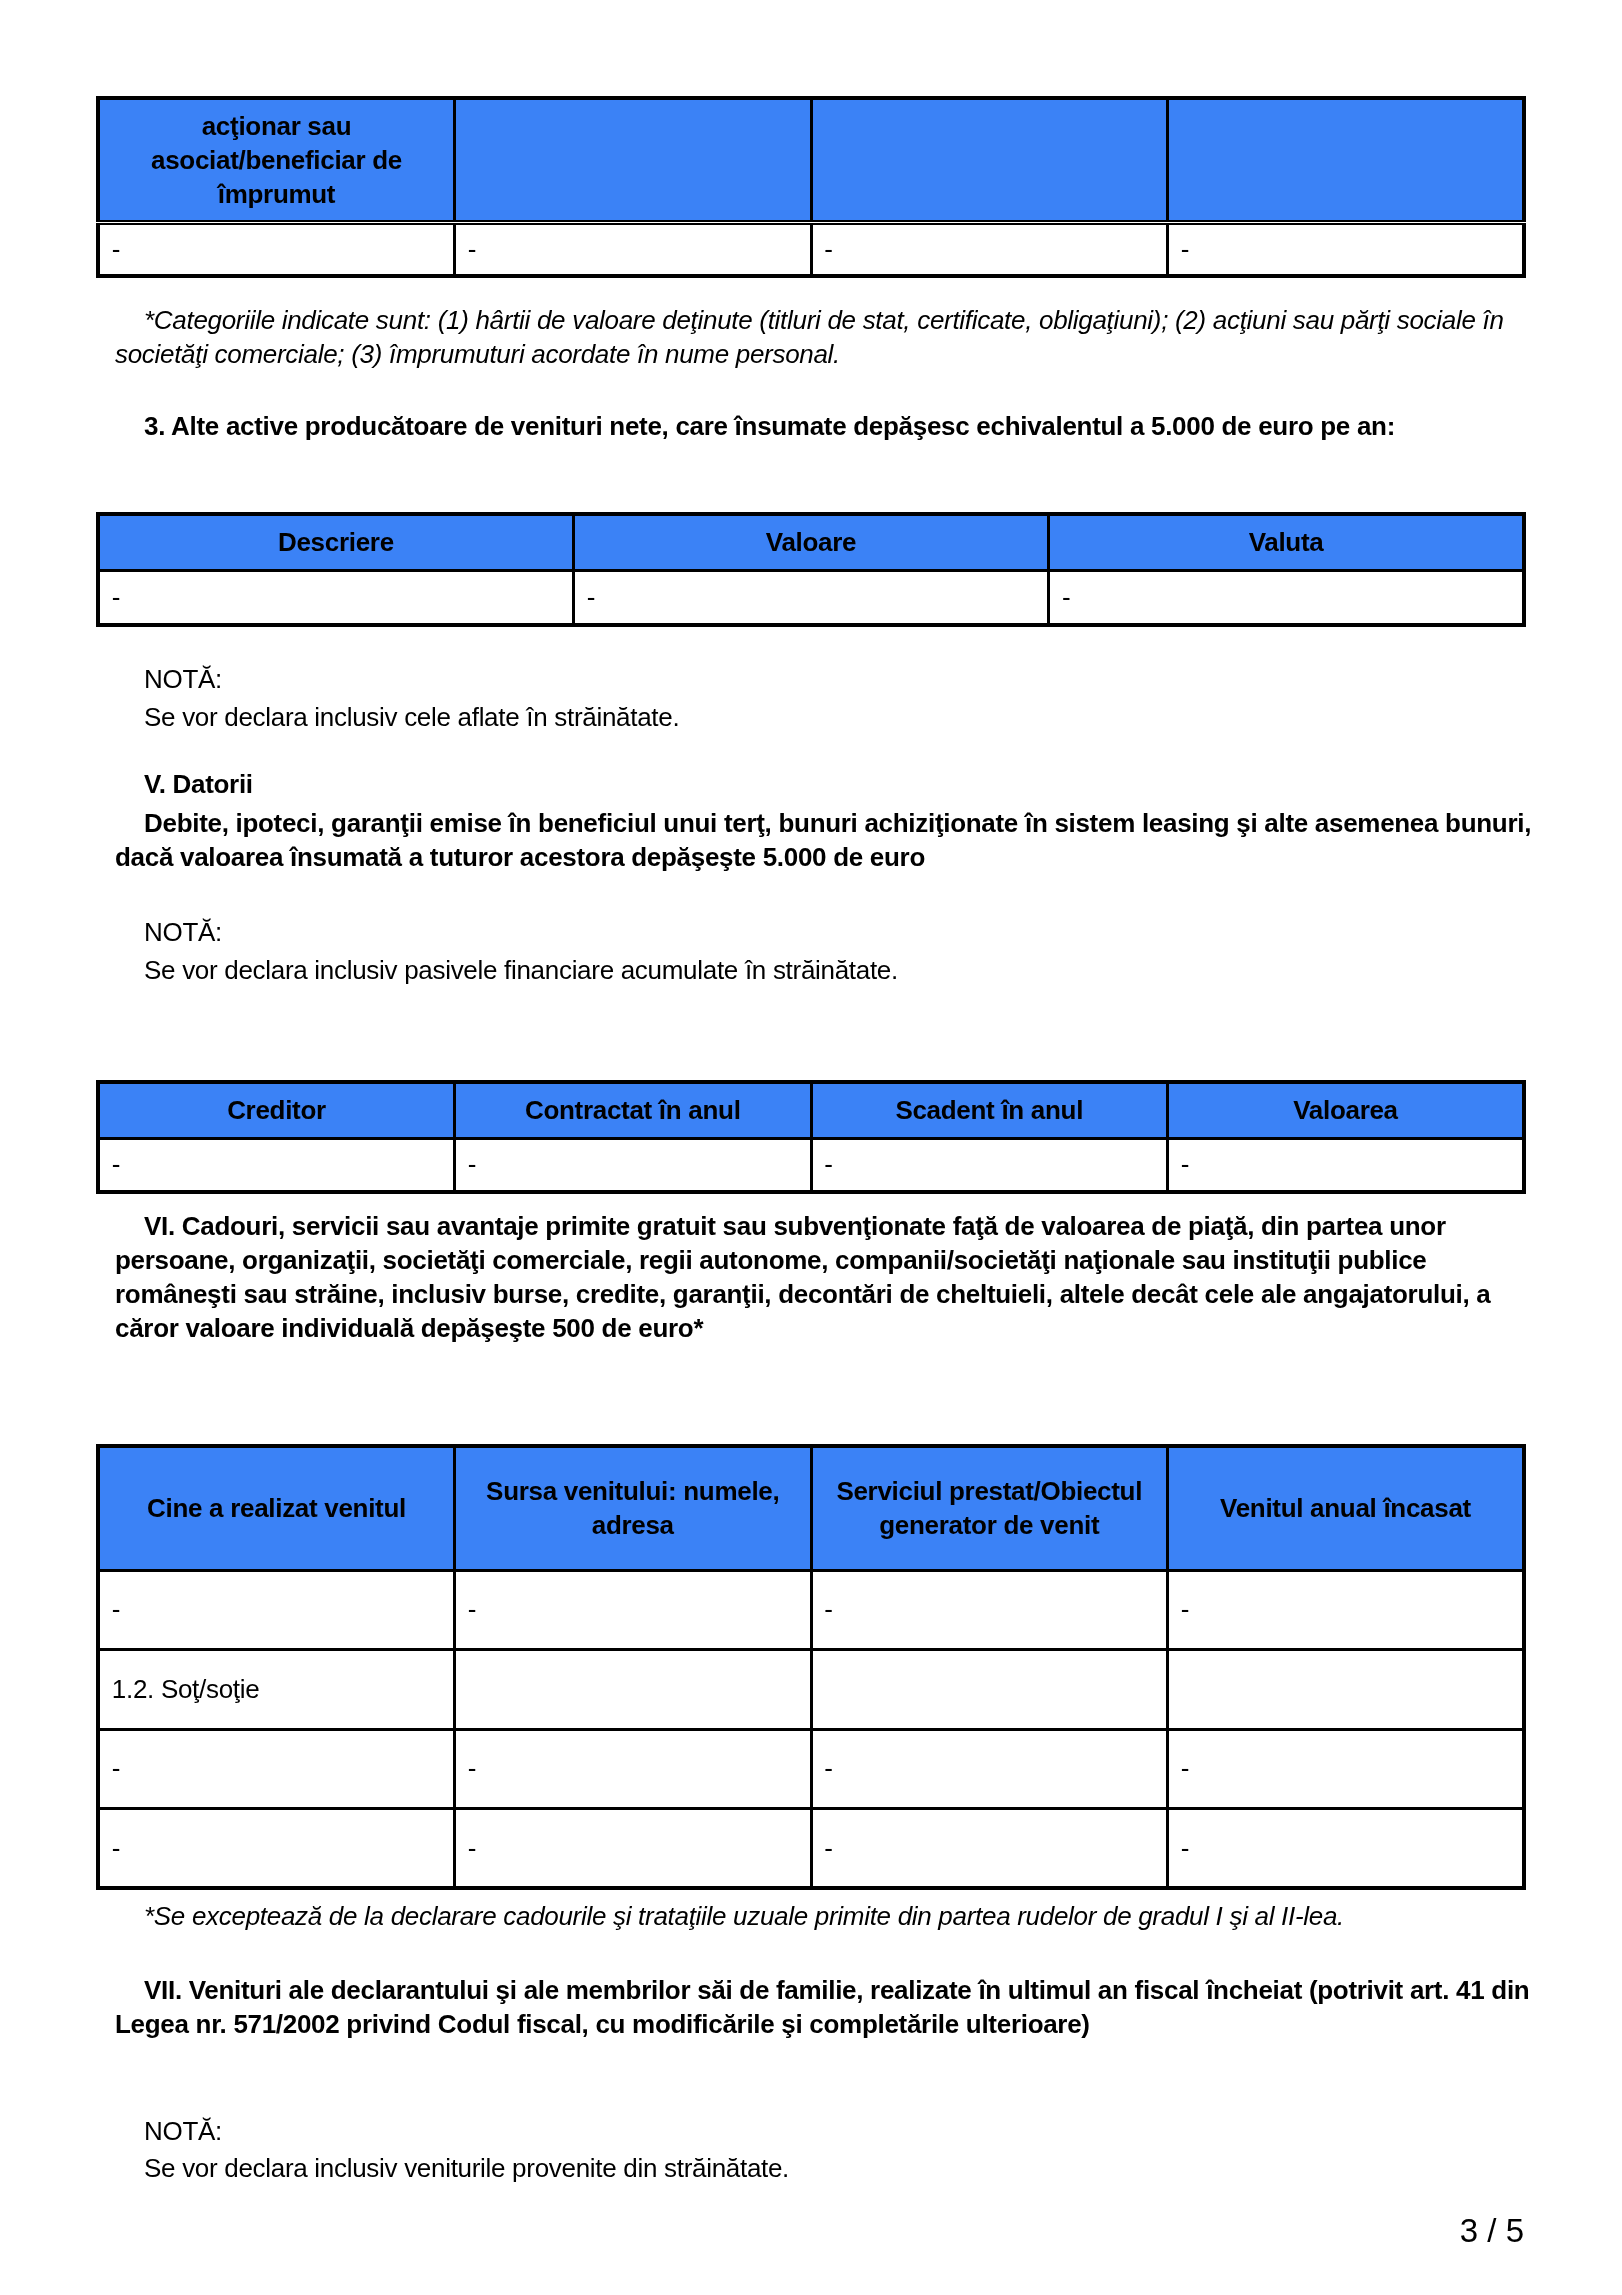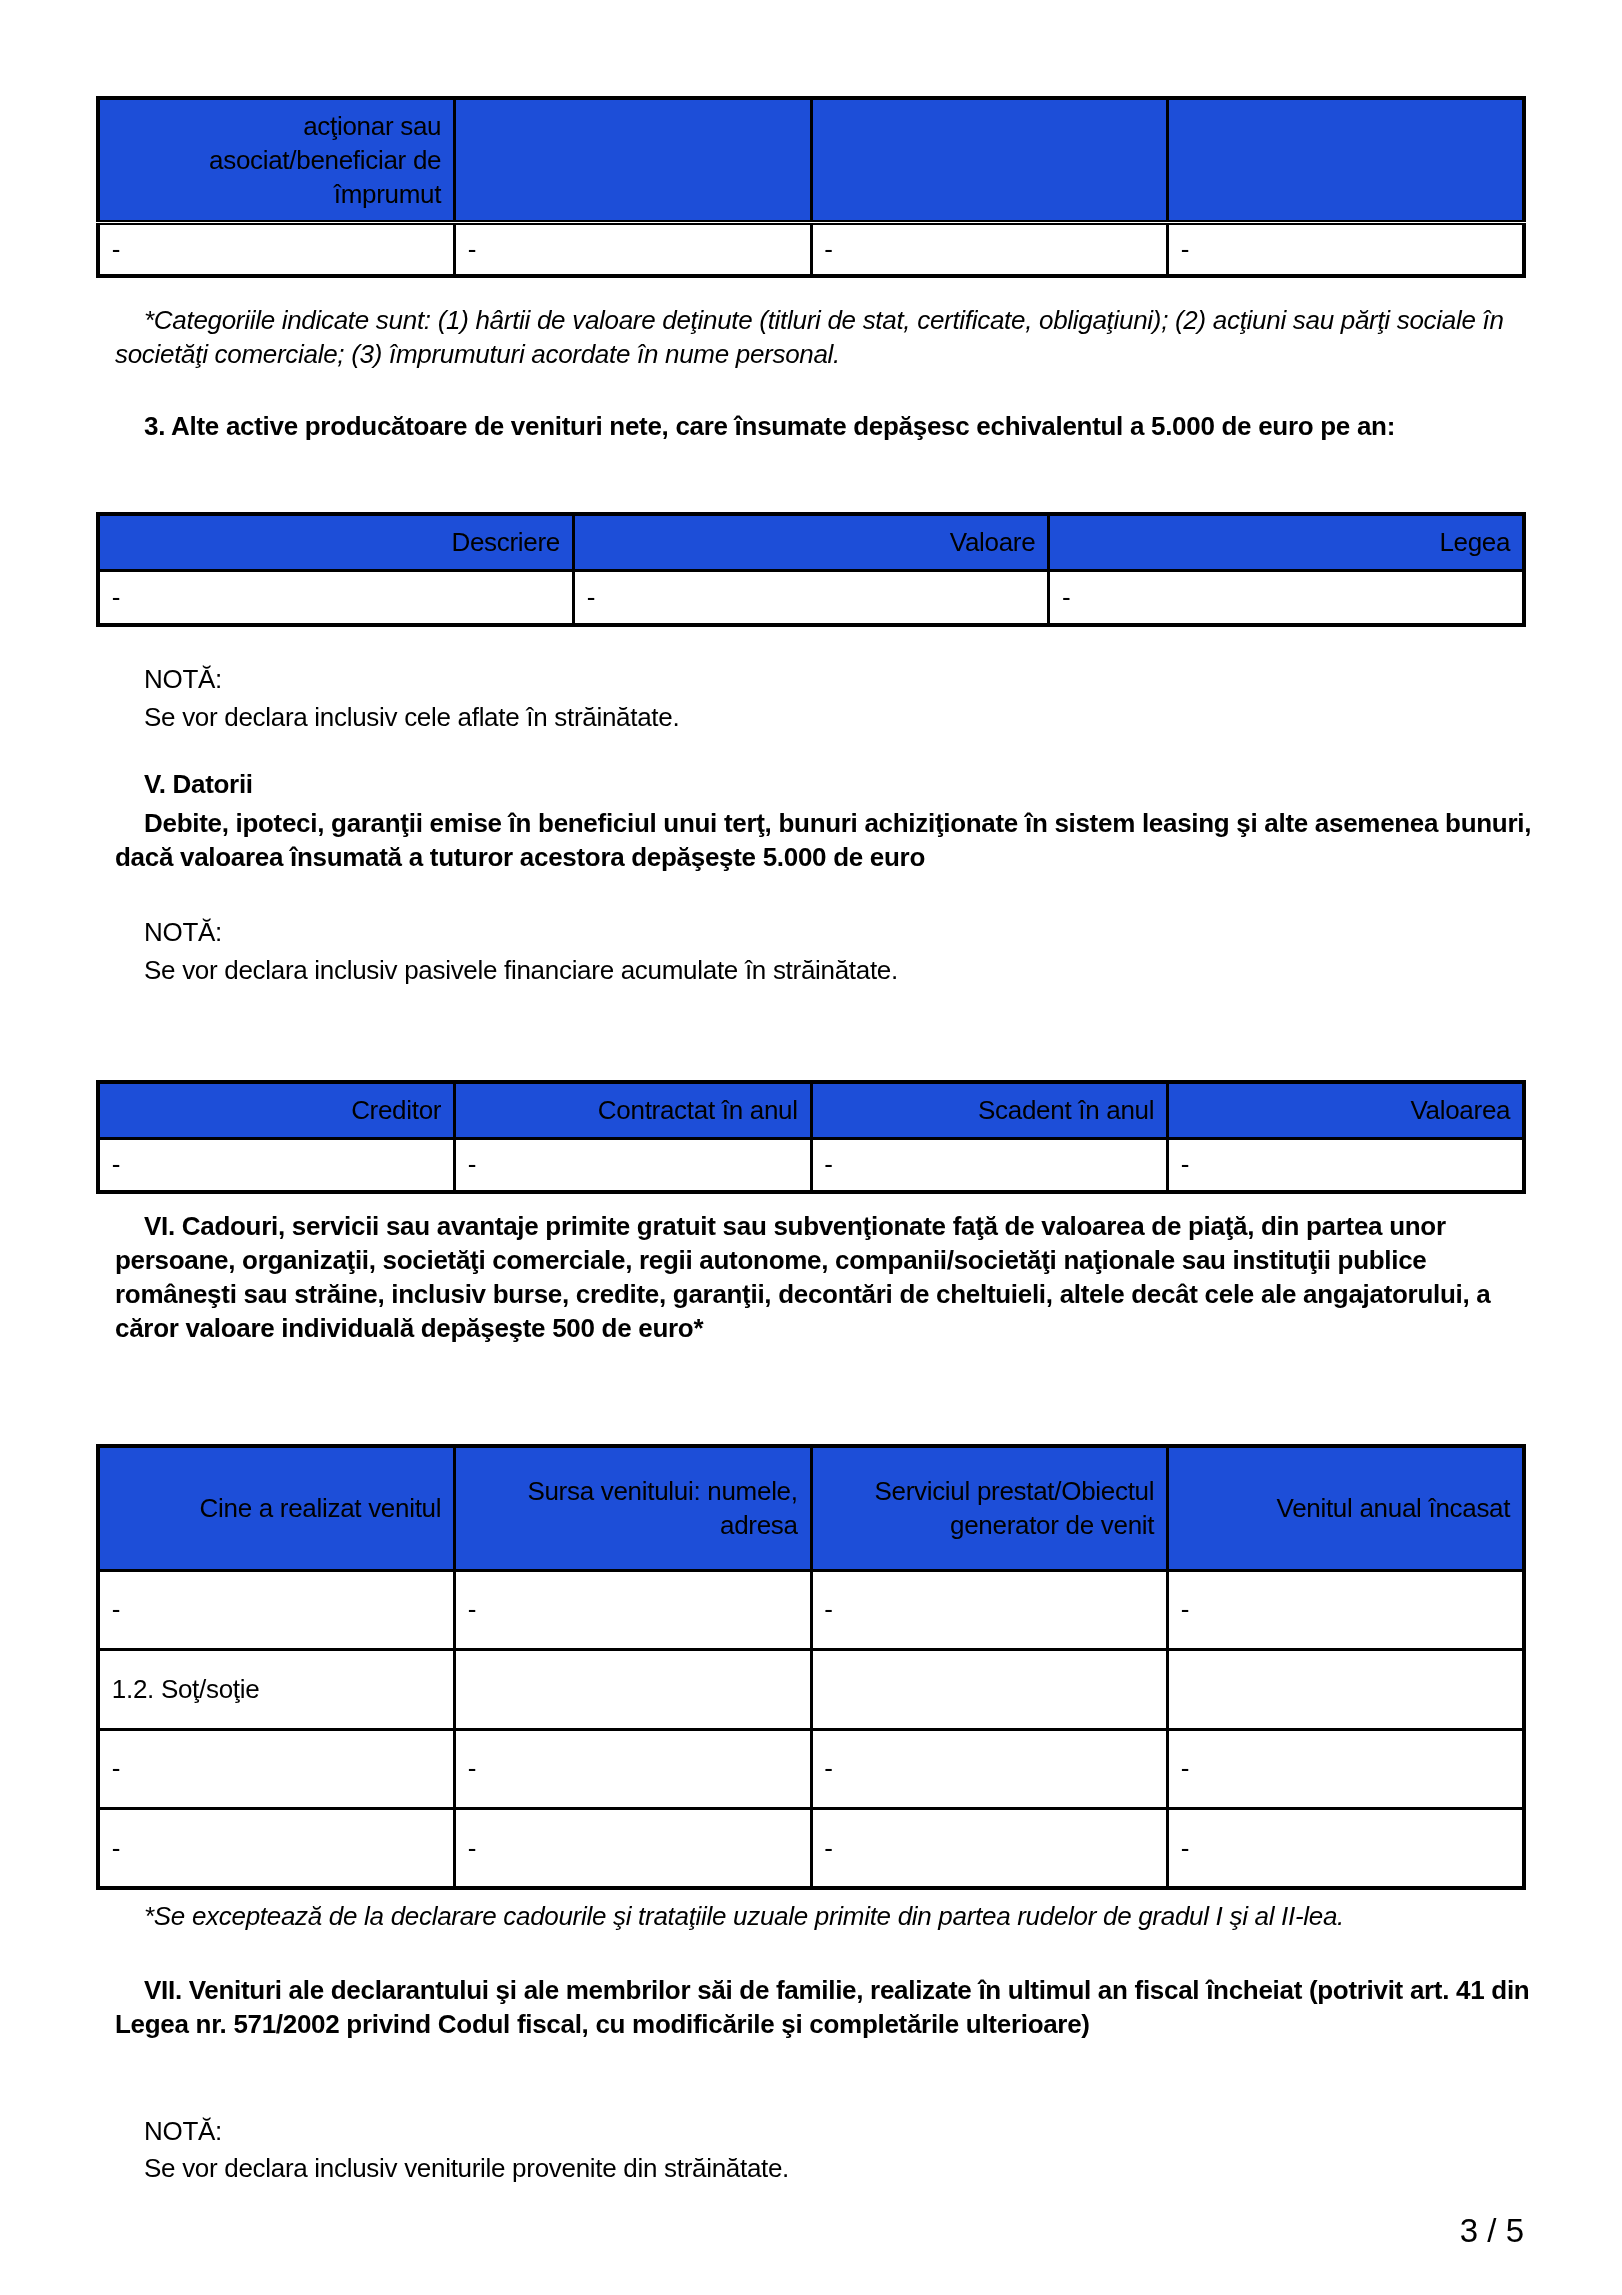--- a/index.html
+++ b/index.html
@@ -6,21 +6,21 @@
   body { width: 1622px; height: 2295px; position: relative; overflow: hidden;
          font-family: "Liberation Sans", sans-serif; color: #000; }
   .blk { position: absolute; left: 99px; width: 1430px; font-size: 26px; line-height: 34px; letter-spacing: -0.3px; margin: 16px; }
   .ind { text-indent: 29px; }
   .b { font-weight: bold; }
   .i { font-style: italic; }
   .pad { padding-left: 29px; box-sizing: border-box; }
   table.t { position: absolute; left: 96px; width: 1430px; border-collapse: collapse; table-layout: fixed;
             border: 4.6px solid #000; font-size: 26px; letter-spacing: -0.3px; }
   table.t th, table.t td { border: 3.9px solid #000; padding: 0 11.8px; vertical-align: middle; box-sizing: border-box; }
-  table.t th { background: #1d4ed8; font-weight: normal; text-align: right; line-height: 34px; }
+  table.t th { background: #3b82f6; font-weight: bold; text-align: center; line-height: 34px; }
   table.t td { background: #fff; font-weight: normal; text-align: left; }
   table.t thead tr.dbl th { border-bottom: 5.2px double #000; }
   .pageno { position: absolute; right: 98px; top: 2212px; font-size: 33px; font-family: "Liberation Sans", sans-serif; }
 </style>
 </head>
 <body>
 
 <table class="t" style="top:96px; height:179px;">
   <colgroup>
       <col>
@@ -53,21 +53,21 @@
 <table class="t" style="top:512px; height:111px;">
   <colgroup>
       <col>
       <col>
       <col>
     </colgroup>
   <thead>
     <tr style="height:56px;">
       <th>Descriere</th>
       <th>Valoare</th>
-      <th>Legea</th>
+      <th>Valuta</th>
     </tr>
   </thead>
   <tbody>
     <tr style="height:55px;">
       <td>-</td>
       <td>-</td>
       <td>-</td>
     </tr>
   </tbody>
 </table>

